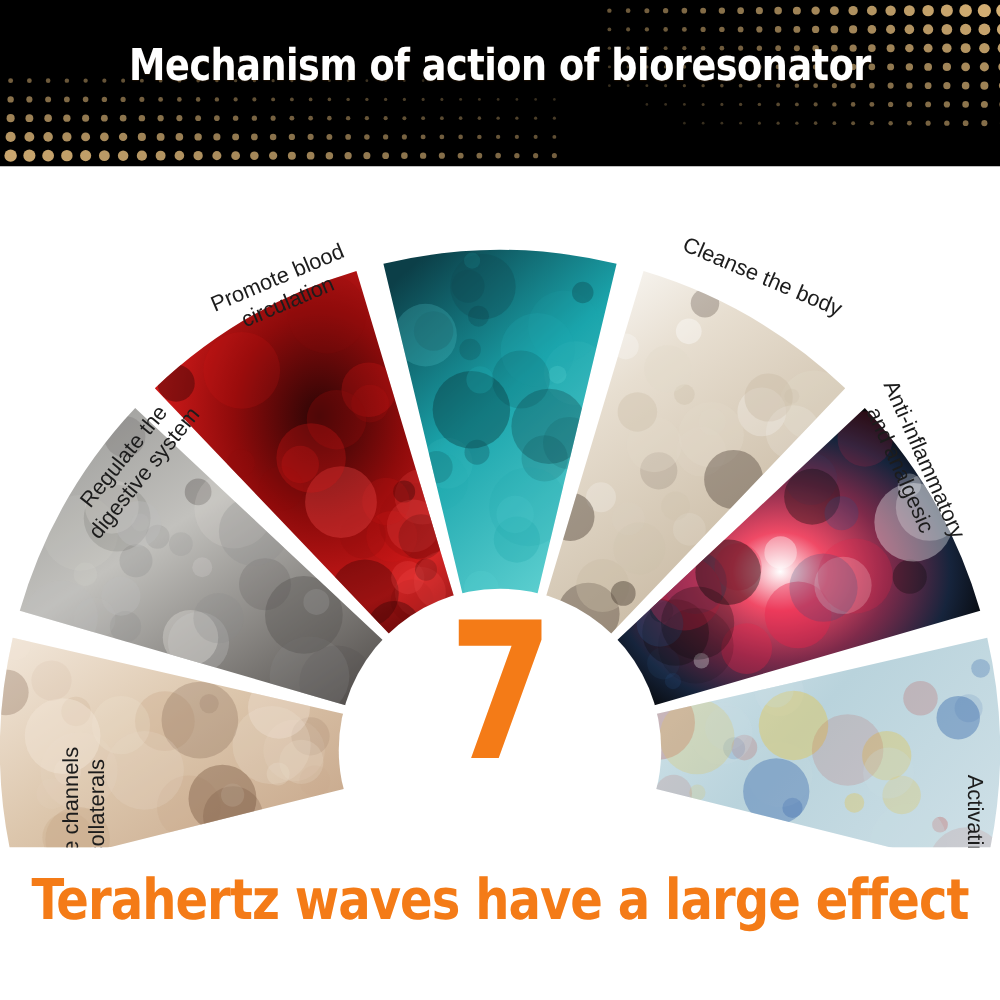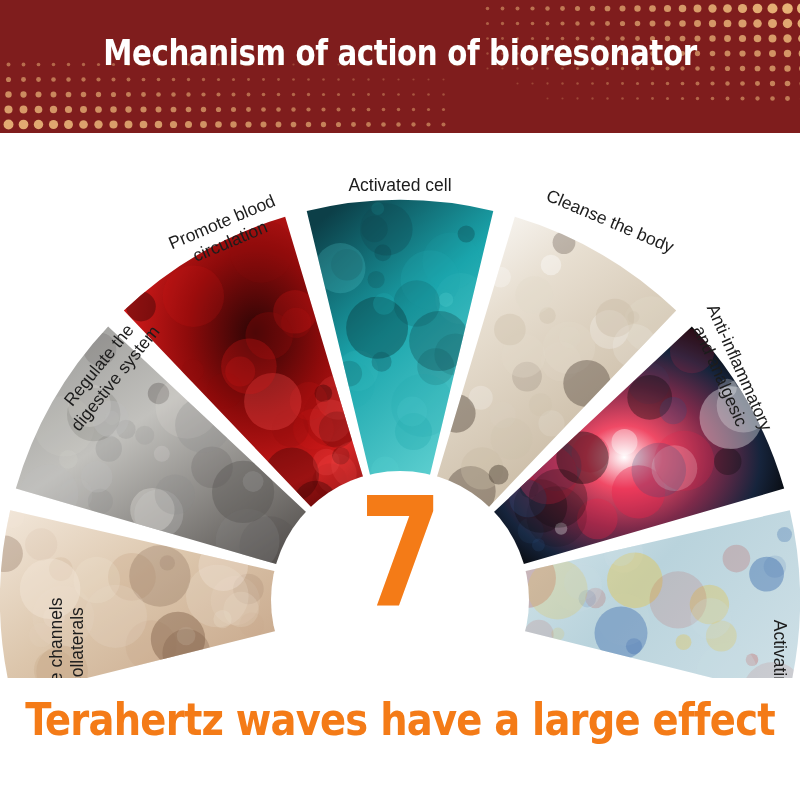--- a/index.html
+++ b/index.html
@@ -24,21 +24,21 @@
     overflow: hidden;
   }
 
   
   #header-banner {
     position: absolute;
     left: 0;
     top: 0;
     width: 800px;
     height: 133px;
-    background: #7f1d1d;
+    background: #000000;
     overflow: hidden;
   }
   .dot-field {
     position: absolute;
     pointer-events: none;
   }
   #dots-topright {
     right: -10px;
     top: -14px;
     width: 330px;
@@ -780,21 +780,20 @@
 
     <div class="seg-label" style="left:-38px; top:510px; width:210px; transform:rotate(-90deg); transform-origin:center center;">Dredge channels
 and collaterals</div>
 
     <div class="seg-label" style="left:-8px; top:218px; width:230px; transform:rotate(-51deg); transform-origin:center center;">Regulate the
 digestive system</div>
 
     <div class="seg-label" style="left:116px; top:78px; width:220px; transform:rotate(-23deg); transform-origin:center center;">Promote blood
 circulation</div>
 
-    <div class="seg-label" style="left:300px; top:42px; width:200px;">Activated cell</div>
 
     <div class="seg-label" style="left:510px; top:78px; width:200px; transform:rotate(23deg); transform-origin:center center;">Cleanse the body</div>
 
     <div class="seg-label" style="left:612px; top:218px; width:236px; transform:rotate(66deg); transform-origin:center center;">Anti-inflammatory
 and analgesic</div>
 
     <div class="seg-label" style="left:680px; top:530px; width:200px; transform:rotate(90deg); transform-origin:center center;">Activating cell</div>
   </div>
 
   <div id="center-number">7</div>

